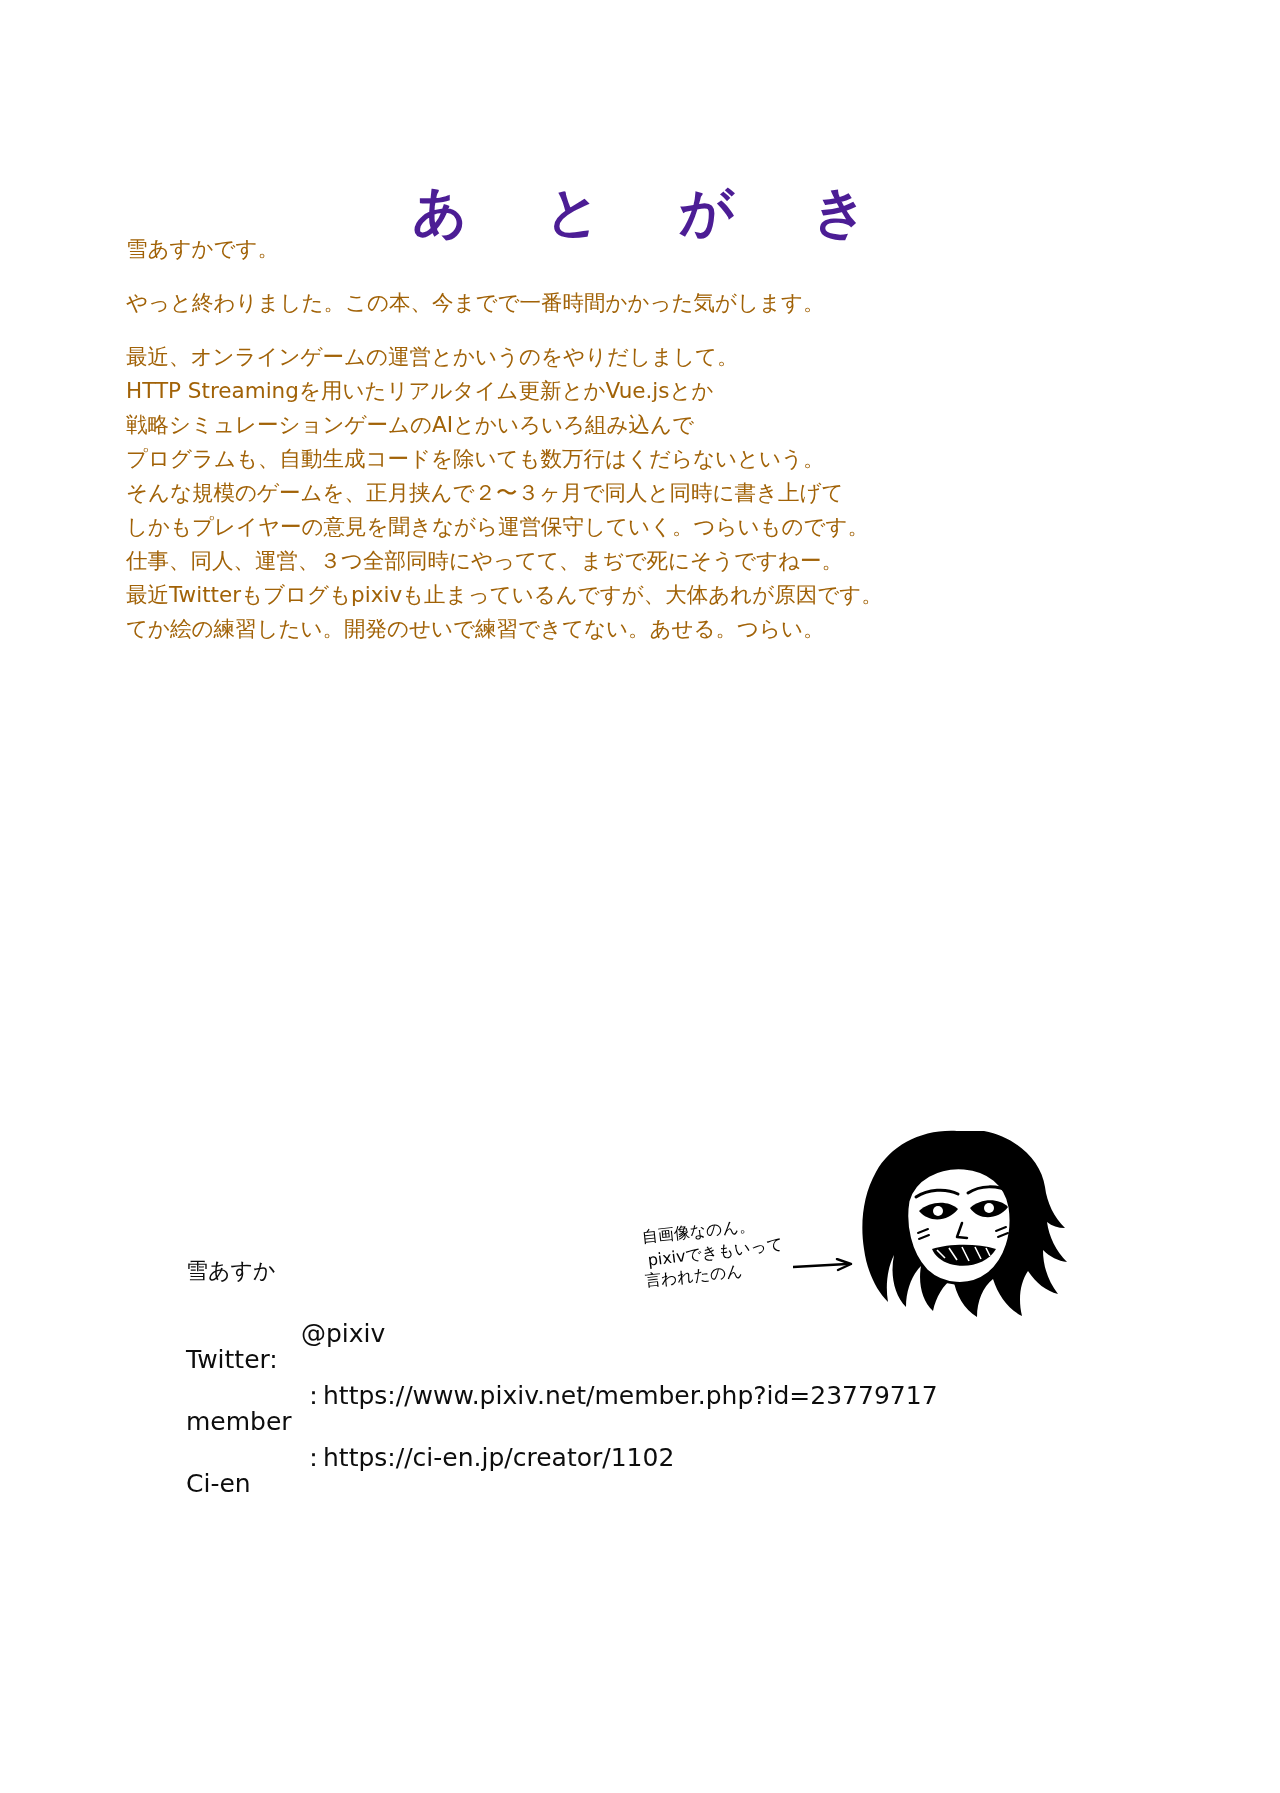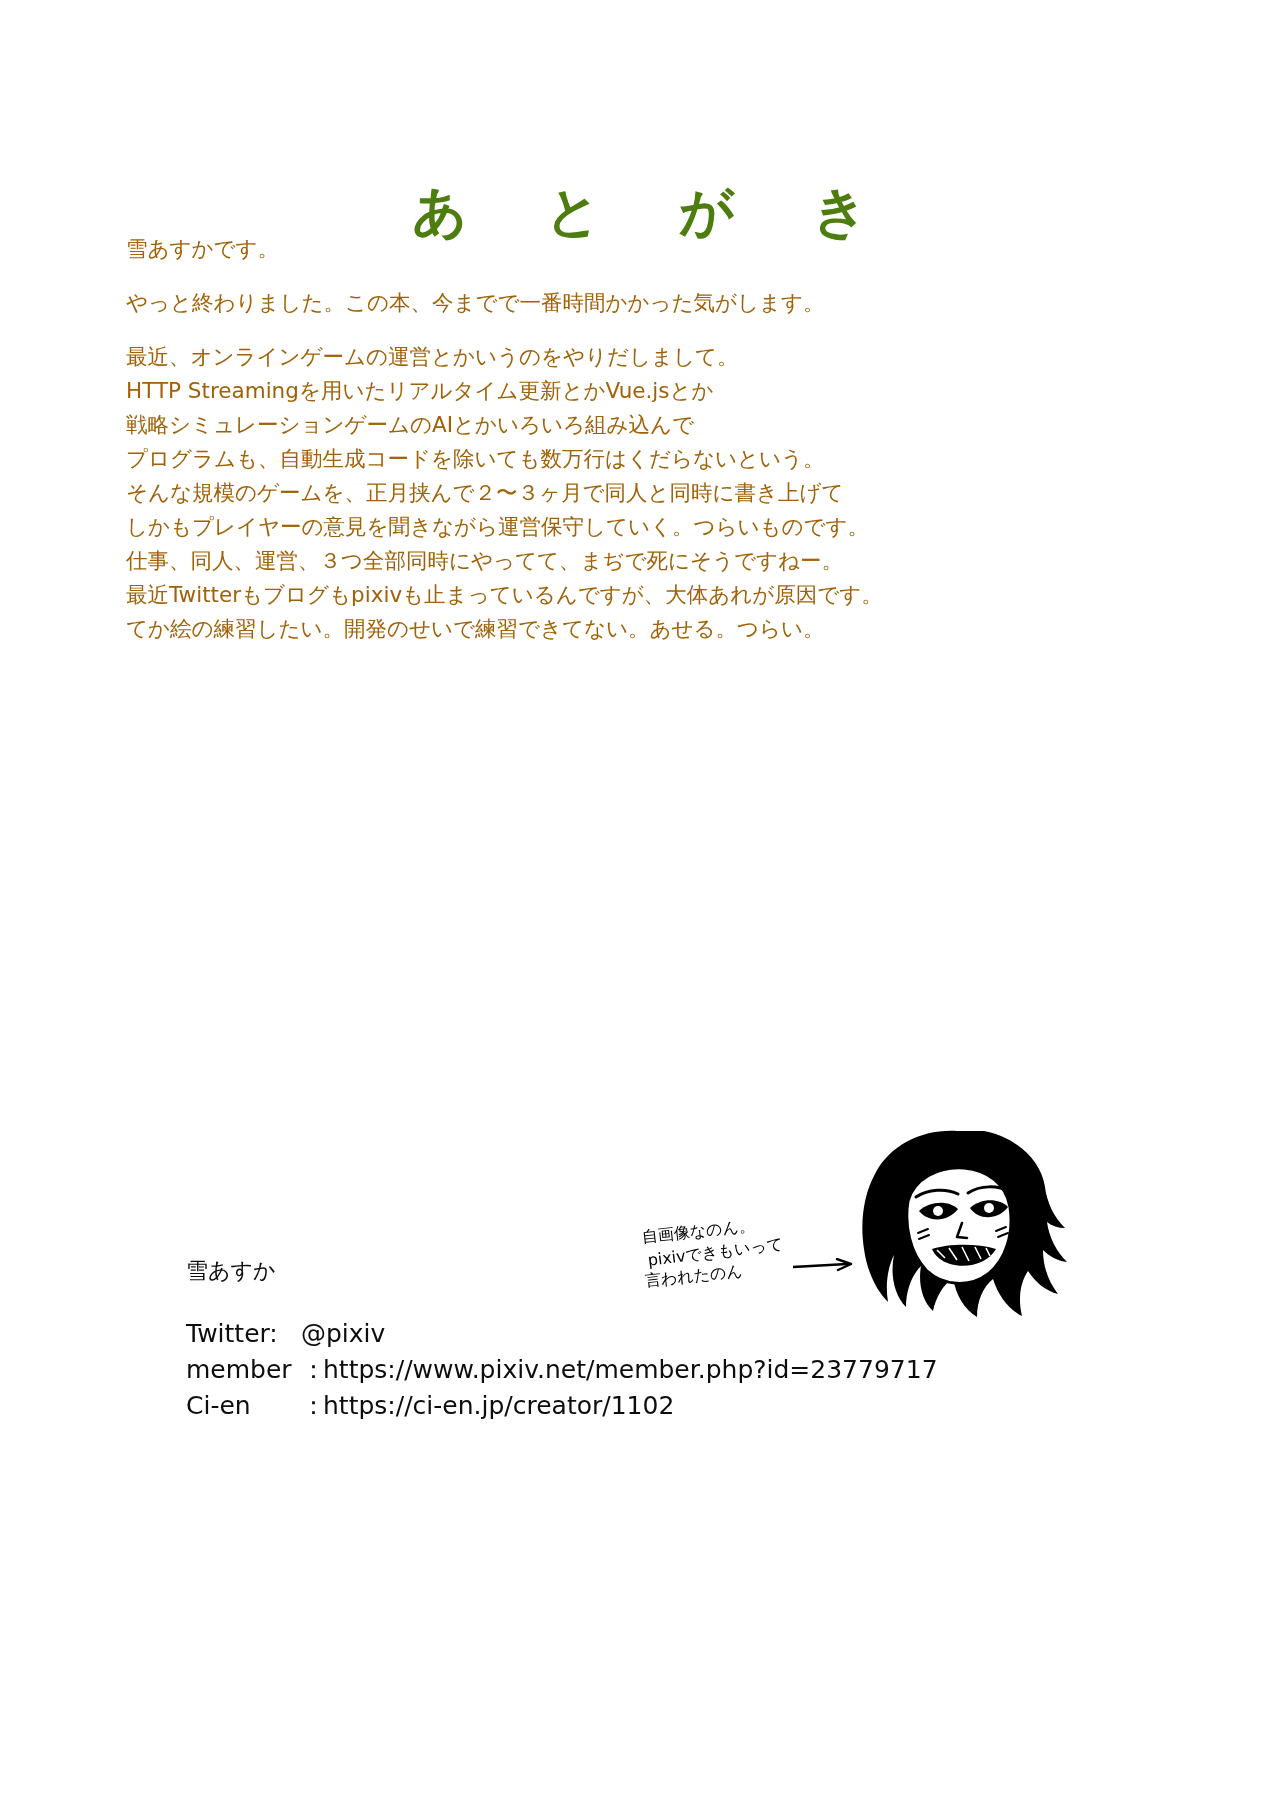--- a/index.html
+++ b/index.html
@@ -24,21 +24,21 @@
   .title {
     position: absolute;
     top: 140px;
     left: 0;
     width: 100%;
     text-align: center;
     font-size: 54px;
     font-weight: bold;
     letter-spacing: 0.55em;
     text-indent: 0.55em;
-    color: #4d7c0f;
+    color: #4c1d95;
     font-family: "DejaVu Sans", "Liberation Sans", sans-serif;
   }
   
   .body-text {
     position: absolute;
     left: 126px;
     top: 232px;
     width: 900px;
     font-size: 21.5px;
     line-height: 34px;
@@ -70,20 +70,21 @@
     font-family: "DejaVu Sans", "Liberation Sans", sans-serif;
     color: #0d0d0d;
   }
   .contact-row {
     display: flex;
     white-space: pre;
   }
   .contact-label {
     display: inline-block;
     min-width: 115px;
+    margin-top: 26px;
   }
   .contact-sep {
     display: inline-block;
     width: 22px;
   }
   
   .handnote {
     position: absolute;
     left: 641px;
     top: 1223px;

